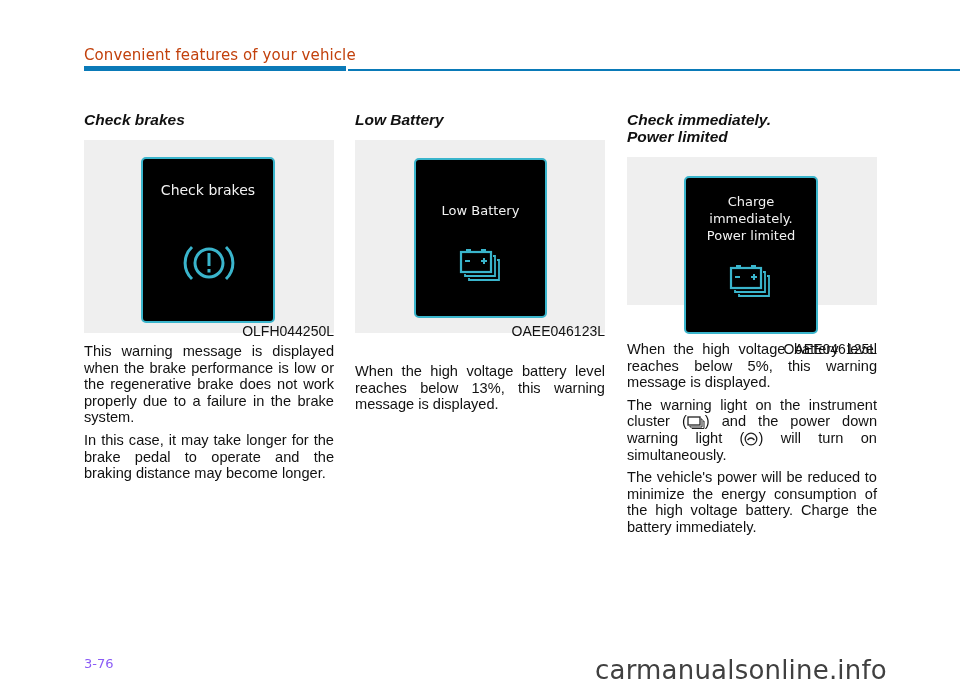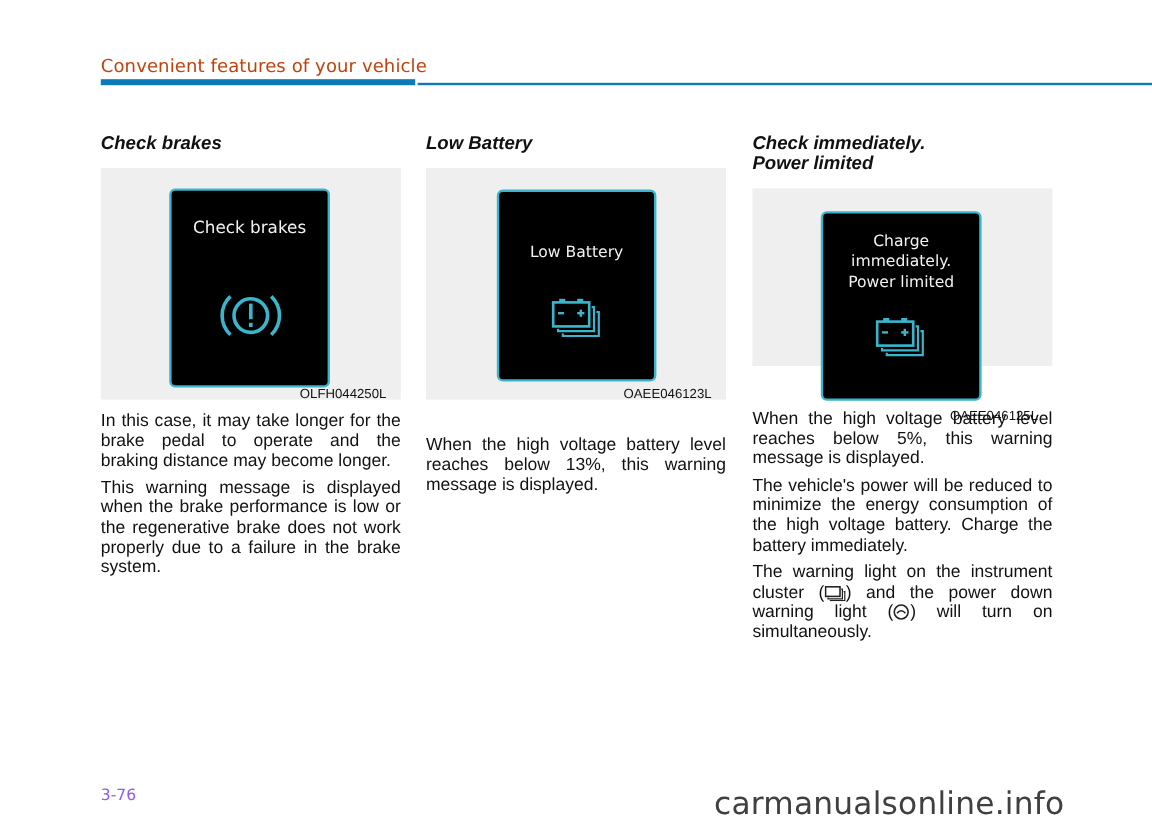--- a/index.html
+++ b/index.html
@@ -4,21 +4,21 @@
 <style>
   html, body { margin:0; padding:0; background:#ffffff; }
   body { width:960px; height:689px; position:relative; overflow:hidden; font-family:"Liberation Sans", sans-serif; color:#111; }
   .header-title { position:absolute; left:84px; top:46px; font-family:"DejaVu Sans", sans-serif; font-size:15px; color:#c2410c; letter-spacing:0.1px; }
   .header-bar { position:absolute; left:84px; top:66px; width:262px; height:5px; background:#0a7ab8; }
   .header-line { position:absolute; left:348px; top:69px; width:612px; height:2px; background:#0a7ab8; }
   .sec-title { position:absolute; font-weight:bold; font-style:italic; font-size:15.5px; line-height:17px; color:#111; }
   .panel { position:absolute; width:250px; background:#efefef; }
   .screen { position:absolute; background:#000; border:2px solid #3ab5cc; border-radius:5px; box-sizing:border-box; }
   .screen-text { position:absolute; left:0; right:0; text-align:center; color:#f2f2f2; font-family:"DejaVu Sans", sans-serif; font-size:14px; line-height:18px; }
-  .code { position:absolute; right:12px; font-size:11px; color:#111;margin-left:40px; }
+  .code { position:absolute; right:0; font-size:14px; color:#111;margin-left:40px; }
   .body-text { position:absolute; width:250px; font-size:14.6px; line-height:16.6px; text-align:justify; }
   .body-text p { margin:0 0 6px 0; }
   .inl { display:inline-block; vertical-align:-3px; }
   .page-num { position:absolute; left:84px; top:656px; font-family:"DejaVu Sans", sans-serif; font-size:13px; color:#8b5cf6; }
   .watermark { position:absolute; left:595px; top:655px; font-family:"DejaVu Sans", sans-serif; font-size:26px; color:#404040; letter-spacing:0.2px; }
 </style>
 </head>
 <body>
 
 <div class="header-title">Convenient features of your vehicle</div>
@@ -34,22 +34,22 @@
         <circle cx="29" cy="22" r="14" fill="none" stroke="#3ab5cc" stroke-width="3"></circle>
         <path d="M12 6 A22 22 0 0 0 12 38" fill="none" stroke="#3ab5cc" stroke-width="3"></path>
         <path d="M46 6 A22 22 0 0 1 46 38" fill="none" stroke="#3ab5cc" stroke-width="3"></path>
         <rect x="27.5" y="12" width="3" height="13" fill="#3ab5cc"></rect>
         <rect x="27.5" y="28" width="3" height="3.5" fill="#3ab5cc"></rect>
       </svg>
     </div>
     <div class="code" style="top:183px;">OLFH044250L</div>
   </div>
   <div class="body-text" style="left:84px;top:343px;">
+    <p>This warning message is displayed when the brake performance is low or the regenerative brake does not work properly due to a failure in the brake system.</p>
     <p>In this case, it may take longer for the brake pedal to operate and the braking distance may become longer.</p>
-    <p>This warning message is displayed when the brake performance is low or the regenerative brake does not work properly due to a failure in the brake system.</p>
   </div>
 </div>
 
 <div>
   <div class="sec-title" style="left:355px;top:111px;">Low Battery</div>
   <div class="panel" style="left:355px;top:140px;height:193px;">
     <div class="screen" style="left:59px;top:18px;width:133px;height:160px;">
       <div class="screen-text" style="top:42px;font-size:13px;">Low Battery</div>
       <svg style="position:absolute;left:42px;top:88px;" width="46" height="36" viewBox="0 0 46 36">
         <rect x="3" y="4" width="30" height="20" fill="none" stroke="#3ab5cc" stroke-width="2.2"></rect>
@@ -89,26 +89,26 @@
         <rect x="23" y="12" width="6" height="2" fill="#3ab5cc"></rect>
         <rect x="25" y="10" width="2" height="6" fill="#3ab5cc"></rect>
         <path d="M7 26 V28 H37 V8 H35" fill="none" stroke="#3ab5cc" stroke-width="1.8"></path>
         <path d="M11 30 V32 H41 V12 H39" fill="none" stroke="#3ab5cc" stroke-width="1.8"></path>
       </svg>
     </div>
     <div class="code" style="top:184px;">OAEE046125L</div>
   </div>
   <div class="body-text" style="left:627px;top:341px;">
     <p>When the high voltage battery level reaches below 5%, this warning message is displayed.</p>
-    <p>The vehicle's power will be reduced to minimize the energy consumption of the high voltage battery. Charge the battery immediately.</p>
     <p><span>The warning light on the instrument cluster (</span><svg class="inl" width="18" height="14" viewBox="0 0 18 14">
           <rect x="1" y="2" width="12" height="8" fill="none" stroke="#222" stroke-width="1.3"></rect>
           <path d="M3 11 V12 H15 V4 H14" fill="none" stroke="#222" stroke-width="1"></path>
           <path d="M5 13 V13.5 H17 V6 H16" fill="none" stroke="#222" stroke-width="1"></path>
         </svg><span>) and the power down warning light (</span><svg class="inl" width="14" height="14" viewBox="0 0 14 14">
           <circle cx="7" cy="7" r="5.8" fill="none" stroke="#222" stroke-width="1.3"></circle>
           <path d="M3.5 8 Q7 4 10.5 8" fill="none" stroke="#222" stroke-width="1.3"></path>
         </svg><span>) will turn on simultaneously.</span></p>
+    <p>The vehicle's power will be reduced to minimize the energy consumption of the high voltage battery. Charge the battery immediately.</p>
   </div>
 </div>
 
 <div class="page-num">3-76</div>
 <div class="watermark">carmanualsonline.info</div>
 
 </body></html>

